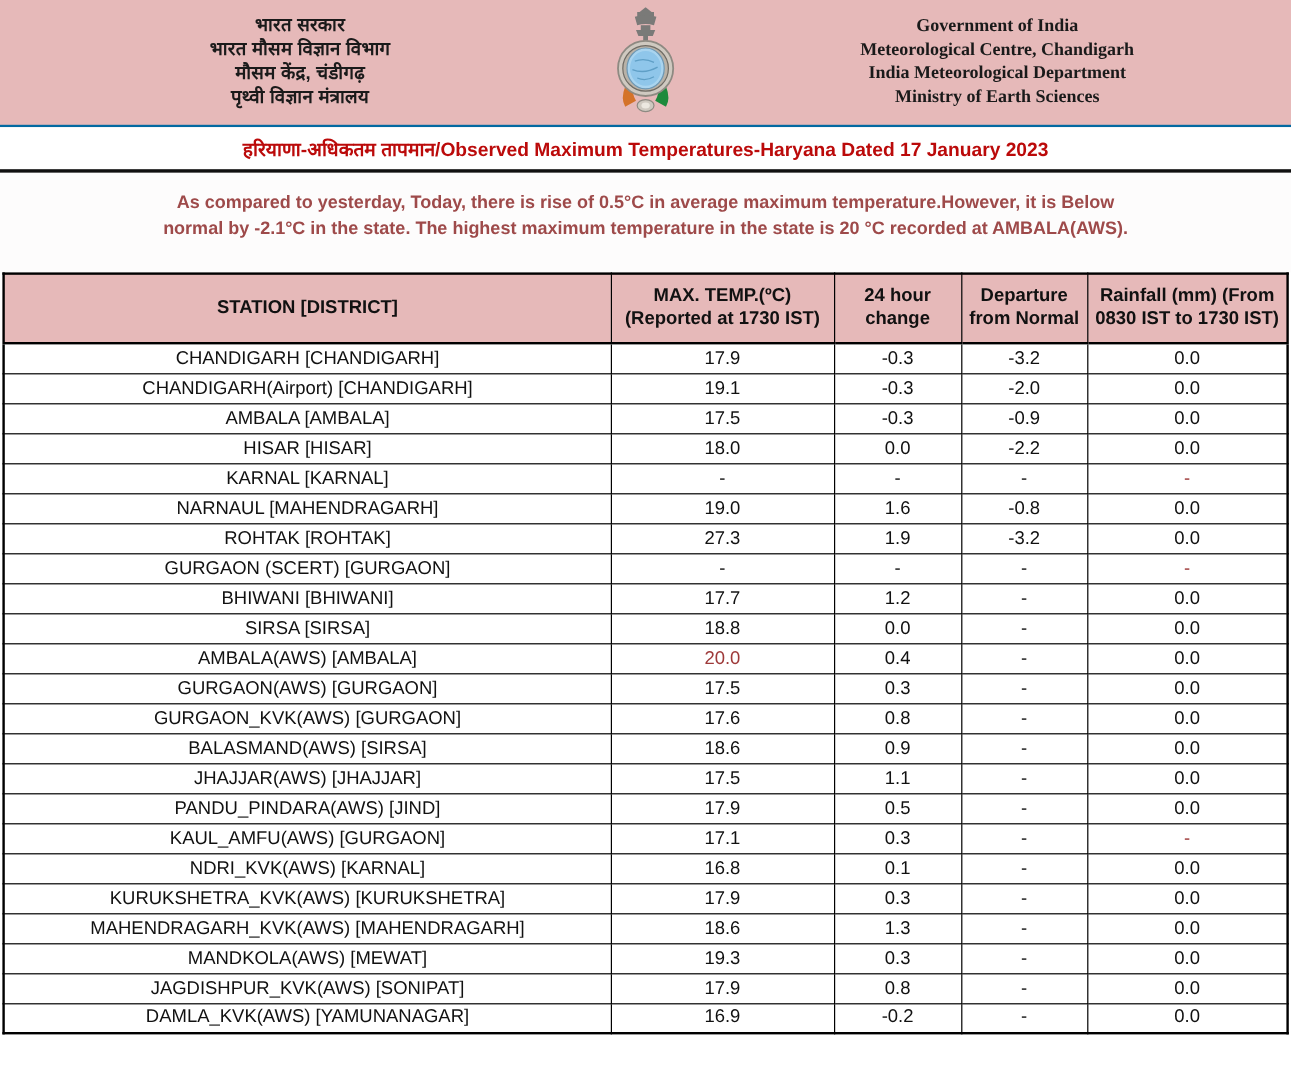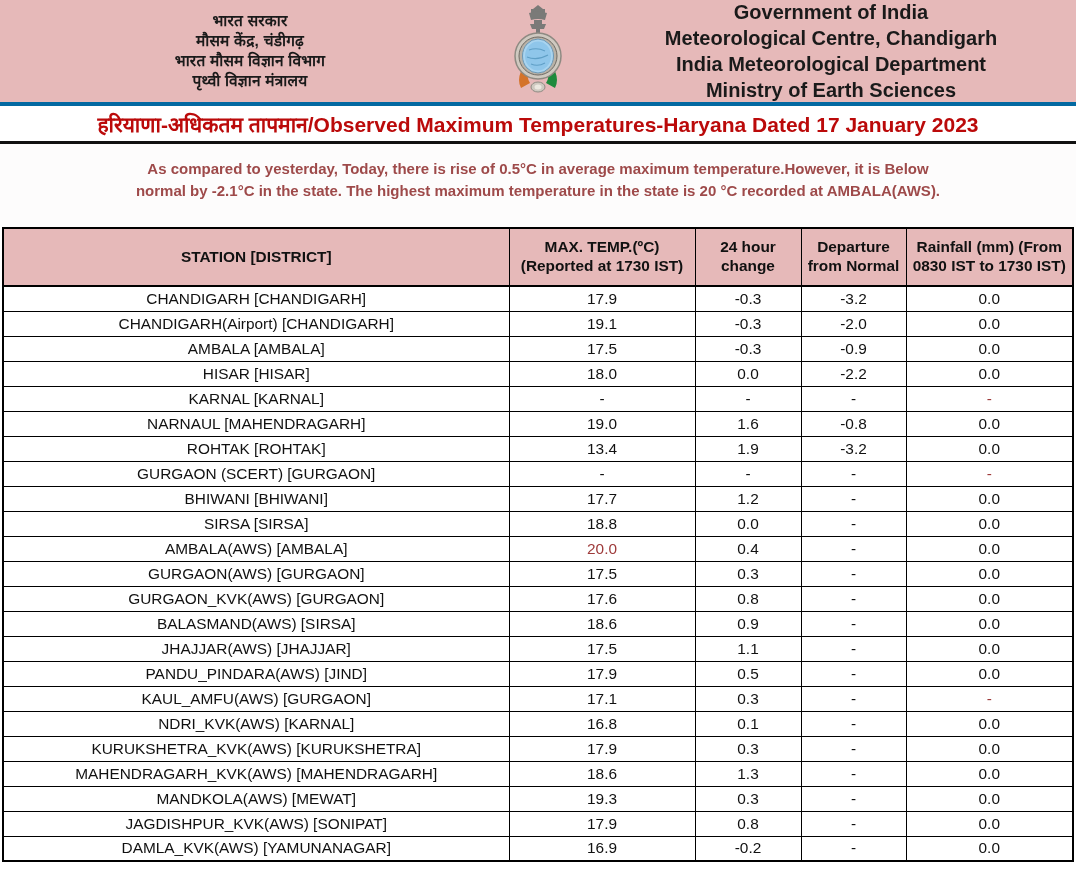--- a/index.html
+++ b/index.html
@@ -13,51 +13,51 @@
 
   
   .masthead{
     background:#e6b9b9;
     height:106px;
     display:flex;
     align-items:center;
     justify-content:space-between;
     box-sizing:border-box;
     padding:0 0px;
-    border-bottom:4px solid #0369a1;
+    border-bottom:2px solid #0369a1;
   }
   .mast-col{
     flex:0 0 auto;
     text-align:center;
     color:#1a1a1a;
     font-weight:bold;
     line-height:1.30;
     font-size:15.5px;
   }
   .mast-hi{width:460px;padding-left:40px;box-sizing:border-box;}
-  .mast-en{width:460px;padding-right:30px;box-sizing:border-box;font-size:20px;}
+  .mast-en{width:460px;padding-right:30px;box-sizing:border-box;font-size:15px;font-family:Liberation Serif, serif;}
   .mast-hi div{letter-spacing:.2px;}
   .emblem-wrap{
     width:120px;display:flex;align-items:center;justify-content:center;
   }
 
   
   .emblem{width:62px;height:100px;display:block;}
 
   
   .title-band{
     height:35px;
     background:#ffffff;
     display:flex;align-items:center;justify-content:center;
     border-bottom:3px solid #111;
   }
   .title-band .title{
     color:#bb0a0a;
     font-weight:bold;
-    font-size:21px;
+    font-size:16px;
     white-space:nowrap;
   }
 
   
   .note-band{
     background:#fdfcfc;
     padding:14px 8px 12px 8px;
     text-align:center;
     box-sizing:border-box;
     height:83px;
@@ -114,22 +114,22 @@
 </style>
 </head>
 <body>
 
 <div class="page">
 
   <div class="masthead">
 
     <div class="mast-col mast-hi">
       <div>भारत सरकार</div>
+      <div>भारत मौसम विज्ञान विभाग</div>
       <div>मौसम केंद्र, चंडीगढ़</div>
-      <div>भारत मौसम विज्ञान विभाग</div>
       <div>पृथ्वी विज्ञान मंत्रालय</div>
     </div>
 
     <div class="emblem-wrap">
       <svg class="emblem" viewBox="0 0 62 100">
 
         <g fill="#7a7a78">
           <path d="M31 4 l5 4 h-10 z"></path>
           <path d="M24 8 h14 v4 h-14 z"></path>
           <path d="M22 12 q9 -3 18 0 l-2 7 q-7 -2 -14 0 z"></path>
@@ -238,21 +238,21 @@
           </tr>
           <tr>
             <td class="station">NARNAUL  [MAHENDRAGARH]</td>
             <td class="num">19.0</td>
             <td class="num">1.6</td>
             <td class="num">-0.8</td>
             <td class="num">0.0</td>
           </tr>
           <tr>
             <td class="station">ROHTAK  [ROHTAK]</td>
-            <td class="num">13.4</td>
+            <td class="num">27.3</td>
             <td class="num">1.9</td>
             <td class="num">-3.2</td>
             <td class="num">0.0</td>
           </tr>
           <tr>
             <td class="station">GURGAON (SCERT)  [GURGAON]</td>
             <td class="num">-</td>
             <td class="num">-</td>
             <td class="num">-</td>
             <td class="num hl" style="color: rgb(158, 58, 58);">-</td>

